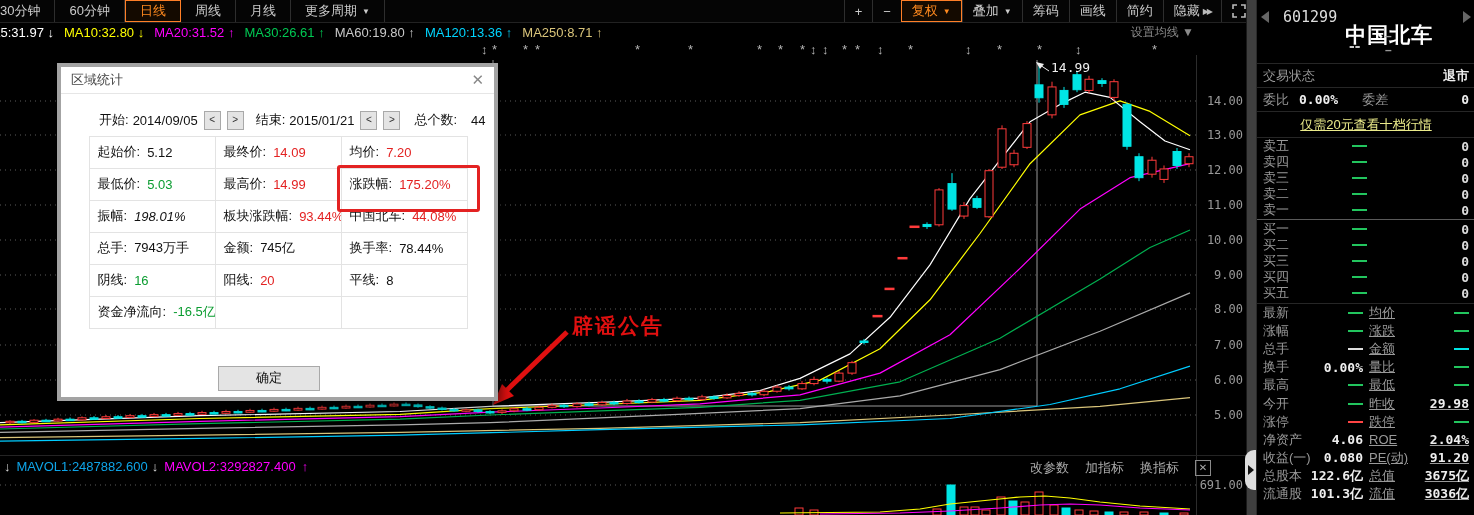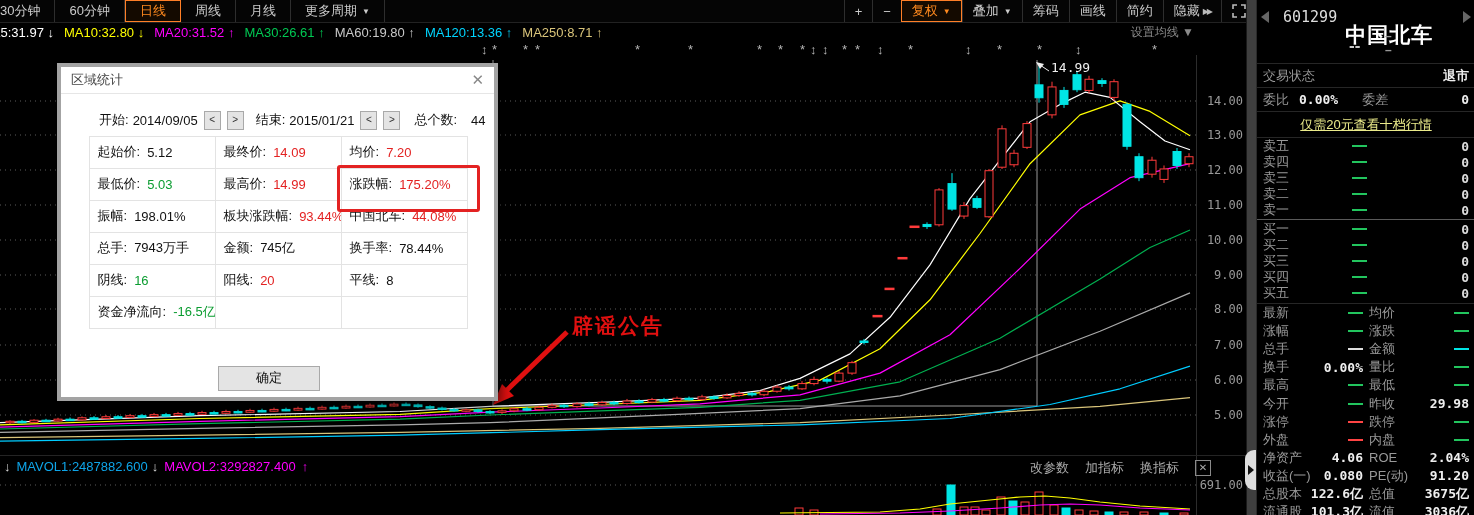--- a/index.html
+++ b/index.html
@@ -71,21 +71,21 @@
   #q-link{color:#ecec8b;text-decoration:underline;font-size:13px;}
   .book-row{height:16px;display:flex;align-items:center;padding:0 6px;}
   .book-row .qlabel{width:34px;}
   .book-row .dash{margin:0 auto;}
   .book-row .qty{width:48px;text-align:right;color:#ddd;font-weight:bold;font-family:"DejaVu Sans Mono",monospace;}
   #book-divider{height:0;border-top:1px solid #5a5a5a;margin:1px 0;}
   #q-stats{border-top:1px solid #262626;margin-top:2px;}
   .stat-row{height:18.1px;display:flex;align-items:center;padding:0 6px;}
   .stat-cell{width:50%;display:flex;align-items:center;}
   .stat-cell .sv{margin-left:auto;color:#eee;font-weight:bold;font-family:"DejaVu Sans Mono",monospace;white-space:nowrap;}
-  .stat-cell.rightcol{padding-left:6px;}
+  .stat-cell.rightcol{padding-left:6px;text-decoration:underline;}
 </style>
 </head>
 <body>
 
 <div id="stage">
 
   <div id="topbar">
     <div id="period-tabs" style="display:flex;text-align:right;">
         <div class="tab first">30分钟</div>
         <div class="tab">60分钟</div>
@@ -457,21 +457,21 @@
         <div class="cell">
           <span>最高价:</span>
           <span class="v" style="color: rgb(227, 34, 34);">14.99</span>
         </div>
         <div class="cell">
           <span>涨跌幅:</span>
           <span class="v" style="color: rgb(227, 34, 34);">175.20%</span>
         </div>
         <div class="cell">
           <span>振幅:</span>
-          <span class="v" style="color: rgb(17, 17, 17);">198.01%</span>
+          <span class="v" style="color: rgb(17, 17, 17); font-style: italic;">198.01%</span>
         </div>
         <div class="cell">
           <span>板块涨跌幅:</span>
           <span class="v" style="color: rgb(227, 34, 34);">93.44%</span>
         </div>
         <div class="cell">
           <span>中国北车:</span>
           <span class="v" style="color: rgb(227, 34, 34);">44.08%</span>
         </div>
         <div class="cell">
@@ -660,30 +660,20 @@
             <span class="qlabel">涨停</span>
             <span class="dash" style="background: rgb(255, 68, 68); margin-left: auto;"></span>
           </div>
           <div class="stat-cell rightcol">
             <span class="qlabel">跌停</span>
             <span class="dash" style="background: rgb(34, 197, 94); margin-left: auto;"></span>
           </div>
         </div>
         <div class="stat-row">
           <div class="stat-cell">
-            <span class="qlabel">外盘</span>
-            <span class="dash" style="background: rgb(255, 68, 68); margin-left: auto;"></span>
-          </div>
-          <div class="stat-cell rightcol">
-            <span class="qlabel">内盘</span>
-            <span class="dash" style="background: rgb(34, 197, 94); margin-left: auto;"></span>
-          </div>
-        </div>
-        <div class="stat-row">
-          <div class="stat-cell">
             <span class="qlabel">净资产</span>
             <span class="sv">4.06</span>
           </div>
           <div class="stat-cell rightcol">
             <span class="qlabel">ROE</span>
             <span class="sv">2.04%</span>
           </div>
         </div>
         <div class="stat-row">
           <div class="stat-cell">

